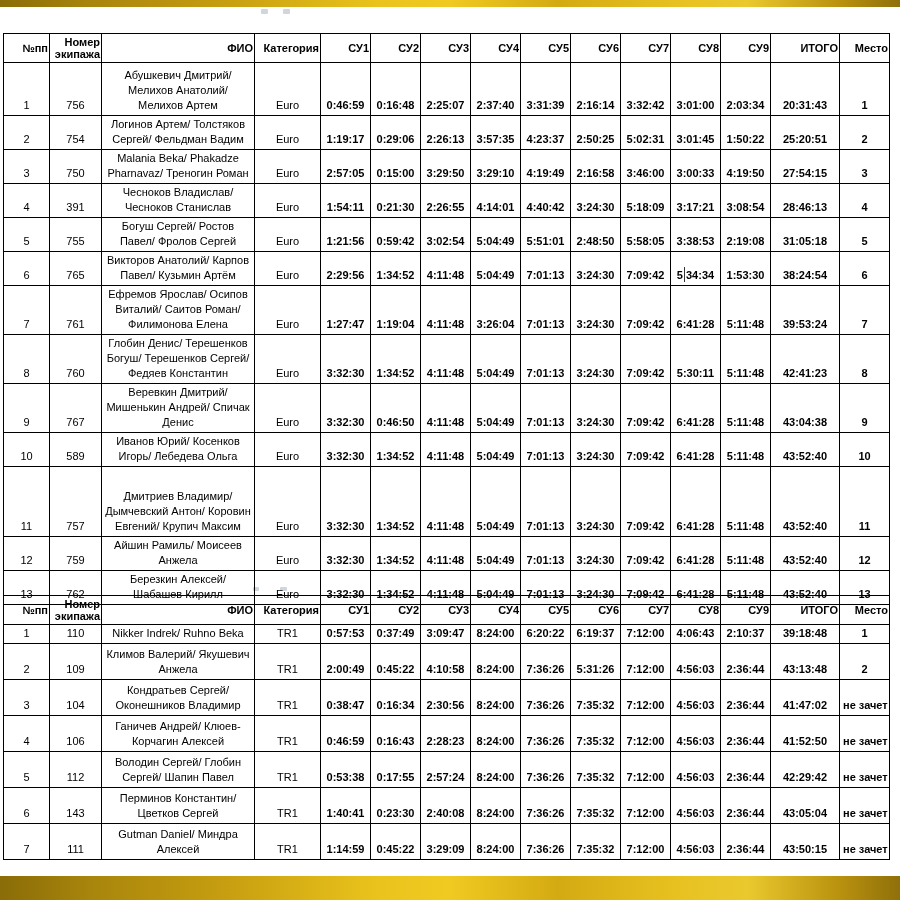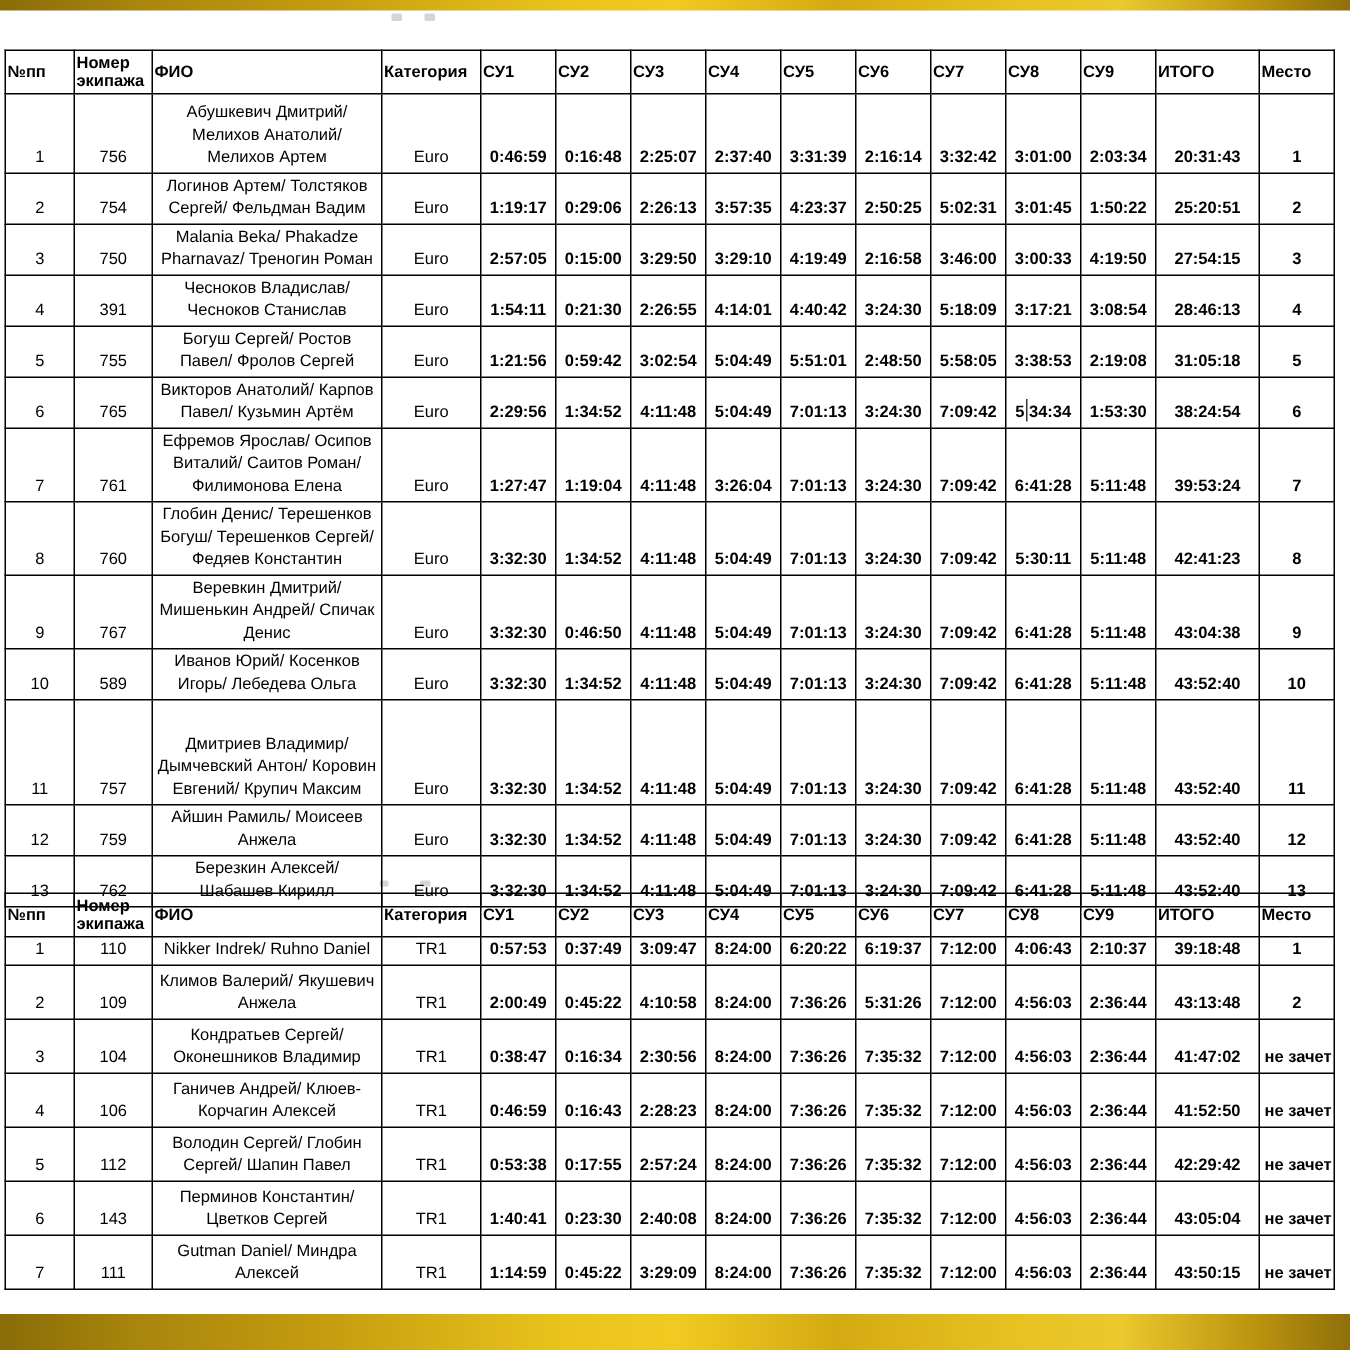--- a/index.html
+++ b/index.html
@@ -49,21 +49,21 @@
   #table2 { top: 595px; }
 
   table.results th,
   table.results td {
     border: 1px solid #000;
     overflow: hidden;
   }
   table.results th {
     font-size: 11px;
     font-weight: bold;
-    text-align: left;
+    text-align: right;
     vertical-align: middle;
     line-height: 12px;
     padding: 2px 1px;
     height: 24px;
   }
   table.results td {
     font-size: 11px;
     line-height: 15px;
     padding: 1px 3px 2px 3px;
     vertical-align: bottom;
@@ -394,21 +394,21 @@
         <th>СУ8</th>
         <th>СУ9</th>
         <th>ИТОГО</th>
         <th>Место</th>
       </tr>
     </thead>
   <tbody>
       <tr>
         <td class="c-num">1</td>
         <td class="c-crew">110</td>
-        <td class="c-name">Nikker Indrek/ Ruhno Daniel</td>
+        <td class="c-name">Nikker Indrek/ Ruhno Beka</td>
         <td class="c-cat">TR1</td>
         <td class="c-time">0:57:53</td>
         <td class="c-time">0:37:49</td>
         <td class="c-time">3:09:47</td>
         <td class="c-time">8:24:00</td>
         <td class="c-time">6:20:22</td>
         <td class="c-time">6:19:37</td>
         <td class="c-time">7:12:00</td>
         <td class="c-time">4:06:43</td>
         <td class="c-time">2:10:37</td>

